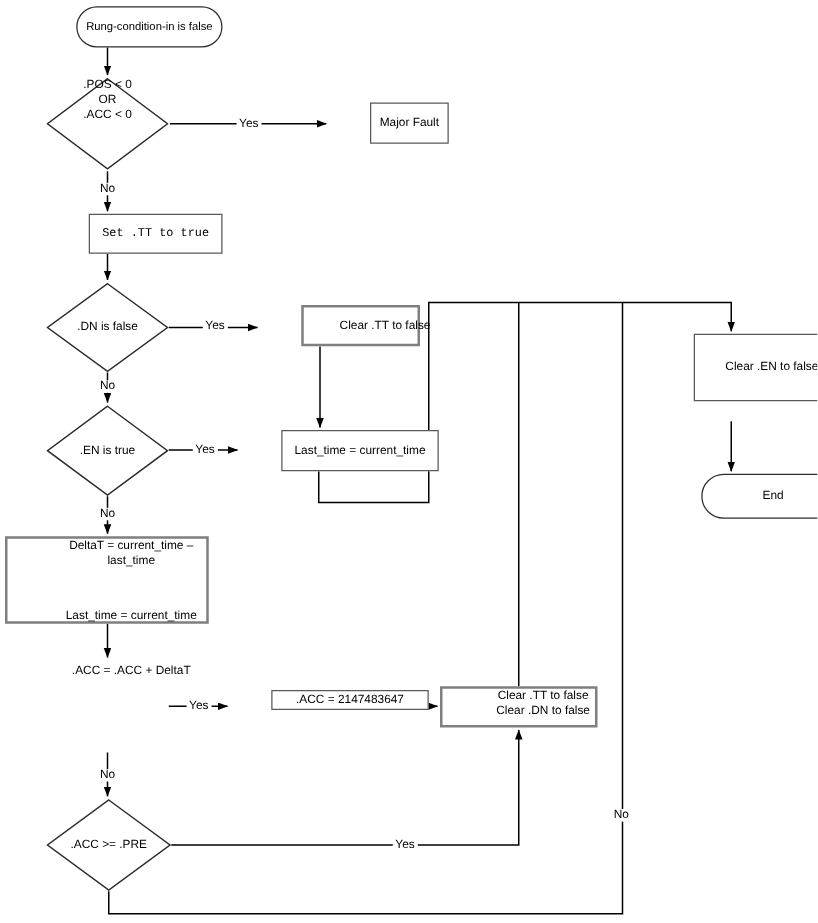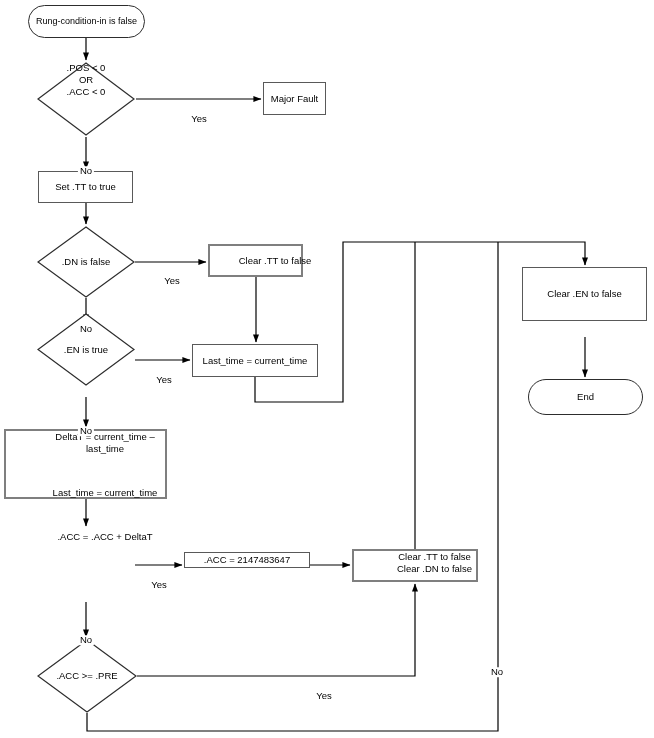--- a/index.html
+++ b/index.html
@@ -11,22 +11,22 @@
   .node{position:absolute;z-index:2;display:flex;align-items:center;justify-content:center;
         text-align:center;font-size:9.5px;line-height:1.25;background:#ffffff;box-sizing:border-box;}
   .pill{border:1.4px solid #2d2d2d;border-radius:17px;}
   .box{border:1.4px solid #595959;}
   .box.gray{border:2px solid #7f7f7f;padding-left:39px;}
   .diamond{background:transparent;}
   .diamond svg{position:absolute;left:0;top:0;}
   .diamond .dlabel{position:relative;z-index:2;}
   .multiline{display:flex;flex-direction:column;align-items:center;justify-content:flex-start;}
   .edge-label{position:absolute;z-index:3;transform:translate(-50%,-50%);
-        background:#ffffff;padding:0 2px;font-size:9.5px;line-height:1;margin-top:20px;}
-  .nowrap{white-space:nowrap;}
+        background:#ffffff;padding:0 2px;font-size:9.5px;line-height:1;}
+  .nowrap{white-space:nowrap;margin-left:33px;}
 </style>
 </head>
 <body>
 
 <div id="canvas">
 
   <svg id="wires" width="654" height="738" viewBox="0 0 654 738">
     <defs>
       <marker id="arr" markerWidth="9" markerHeight="7" refX="7.6" refY="3" orient="auto" markerUnits="userSpaceOnUse">
         <path d="M0,0 L8,3 L0,6 z" fill="#000"></path>
@@ -64,36 +64,36 @@
     </svg>
     <span class="dlabel">.POS &lt; 0</span>
     <span class="dlabel">OR</span>
     <span class="dlabel">.ACC &lt; 0</span>
   </div>
 
   <div class="node box nowrap" style="left:263px;top:82px;width:63px;height:33px;">
     <span>Major Fault</span>
   </div>
 
-  <div class="node box nowrap" style="left:38px;top:171px;width:95px;height:32px;">
+  <div class="node box nowrap" style="left:38px;top:171px;width:107px;height:32px;font-family:Liberation Mono, monospace;">
     <span>Set .TT to true</span>
   </div>
 
   <div class="node diamond" style="left:37px;top:226px;width:98px;height:72px;">
     <svg width="98" height="72">
       <polygon points="49,1 97,36 49,71 1,36" fill="#ffffff" stroke="#2d2d2d" stroke-width="1.2"></polygon>
     </svg>
     <span class="dlabel">.DN is false</span>
   </div>
 
   <div class="node box gray nowrap" style="left:208px;top:244px;width:95px;height:33px;">
     <span>Clear .TT to false</span>
   </div>
 
-  <div class="node diamond" style="left:37px;top:313px;width:98px;height:73px;text-align:right;">
+  <div class="node diamond" style="left:37px;top:324px;width:98px;height:73px;text-align:right;">
     <svg width="98" height="73">
       <polygon points="49,1 97,36.5 49,72 1,36.5" fill="#ffffff" stroke="#2d2d2d" stroke-width="1.2"></polygon>
     </svg>
     <span class="dlabel">.EN is true</span>
   </div>
 
   <div class="node box nowrap" style="left:192px;top:344px;width:126px;height:33px;">
     <span>Last_time = current_time</span>
   </div>
 

